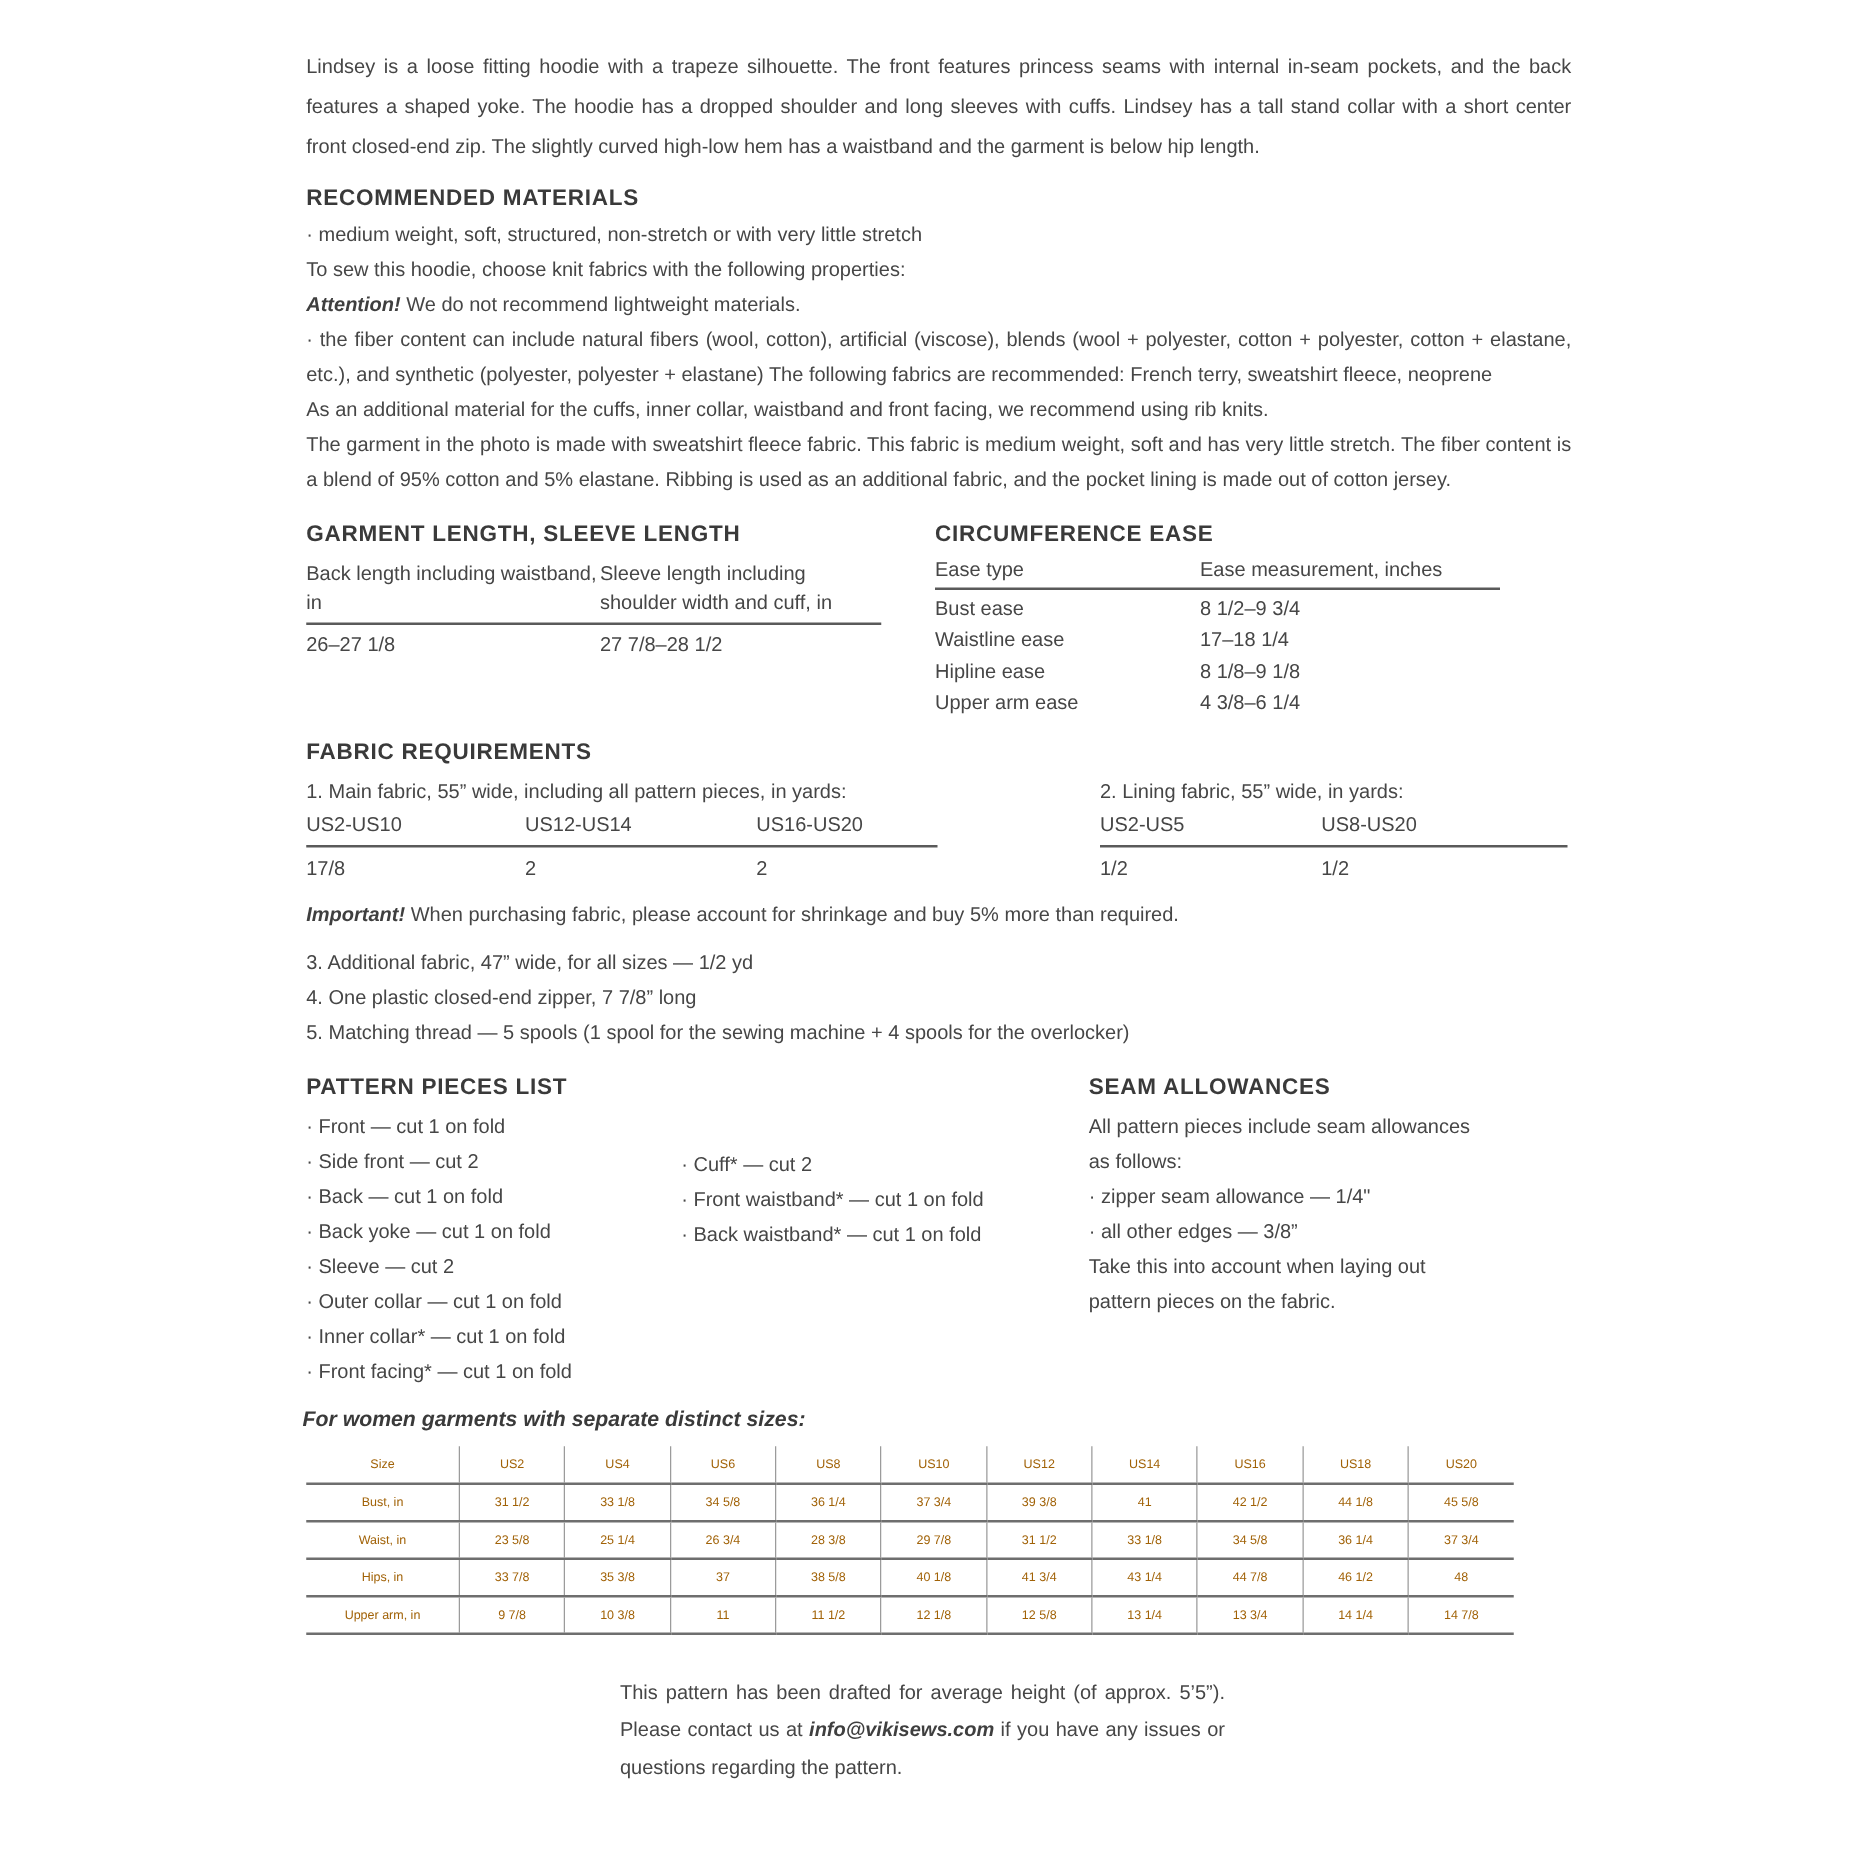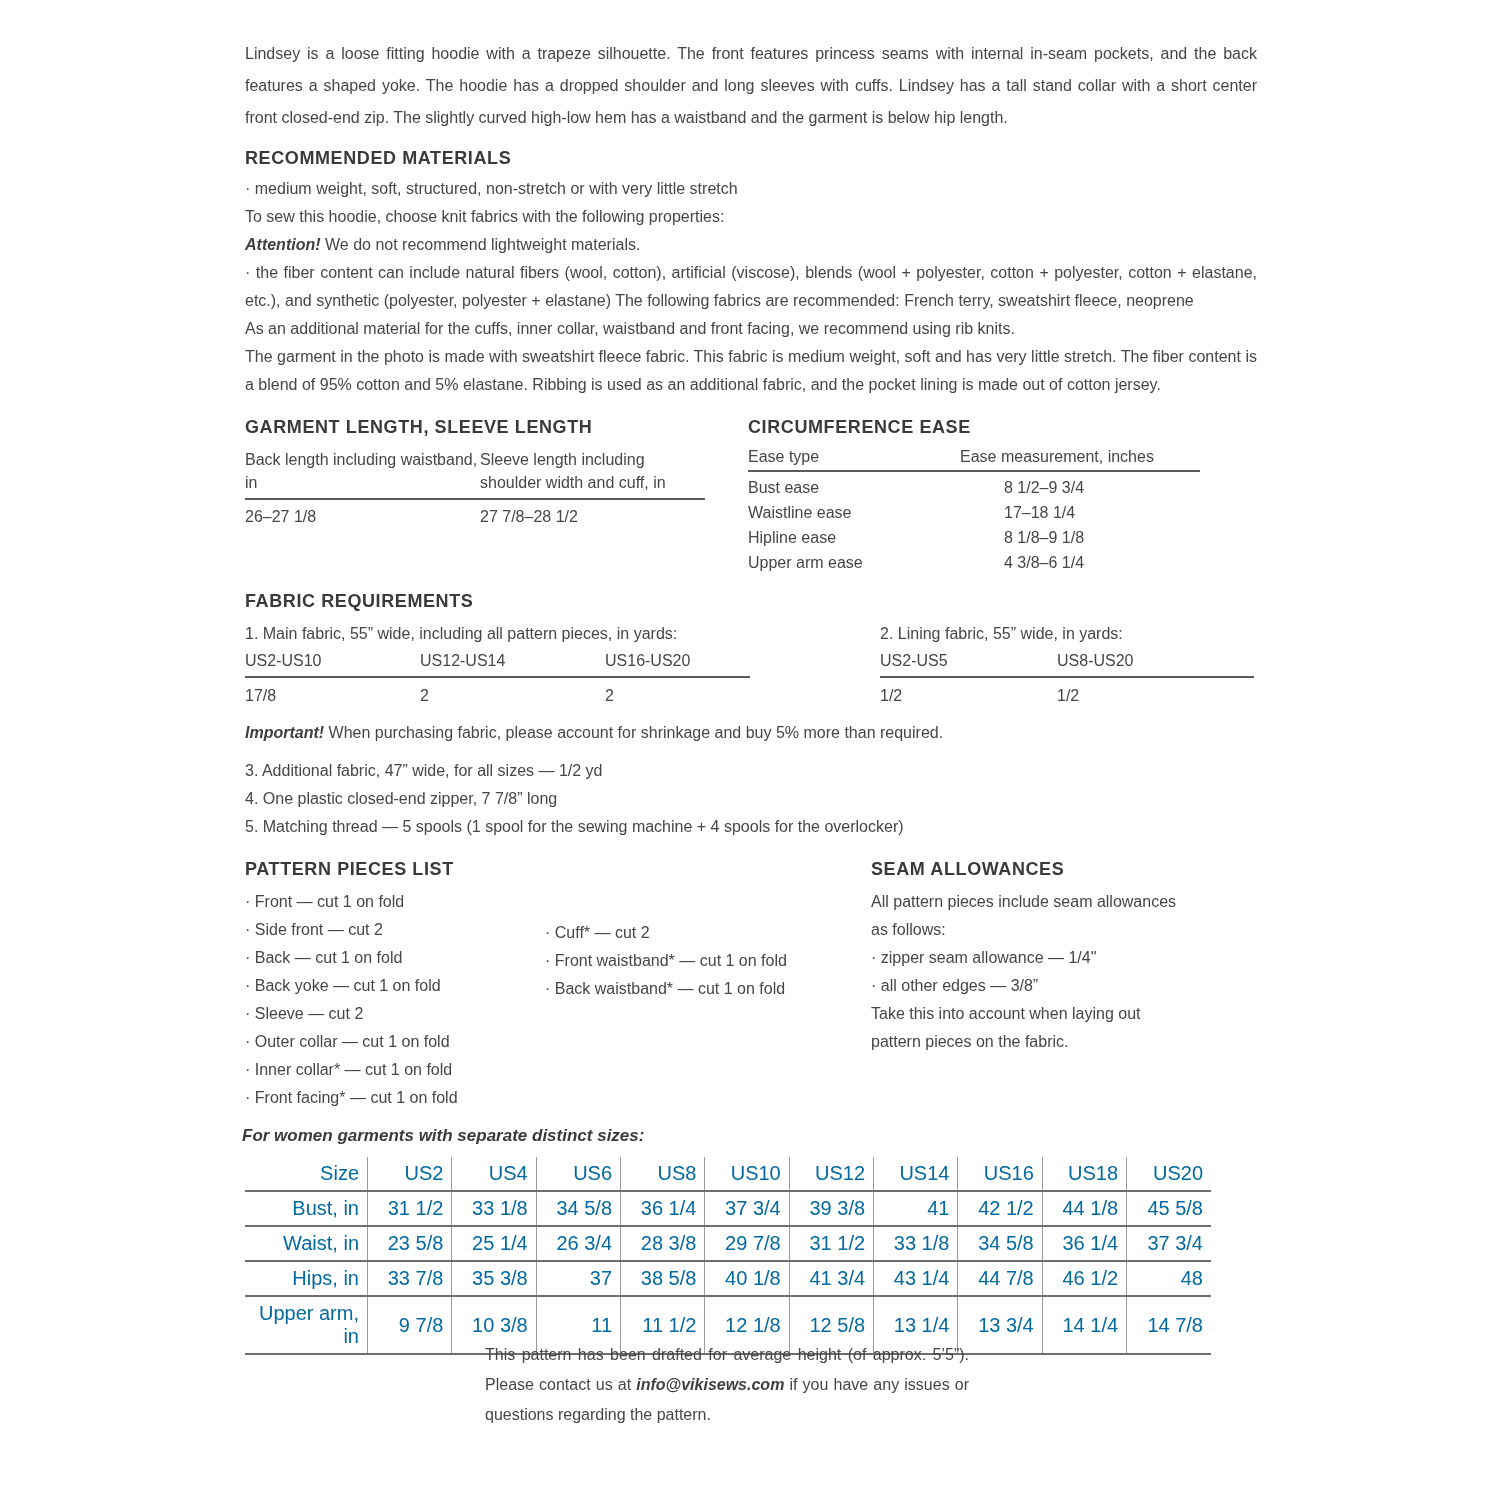--- a/index.html
+++ b/index.html
@@ -35,21 +35,21 @@
   .gl-head .c1 { width: 235px; line-height: 23px; }
   .gl-head .c2 { width: 225px; line-height: 23px; }
   .gl-vals { display: flex; margin-top: 8px; }
   .gl-vals .c1 { width: 235px; }
   .gl-vals .c2 { width: 225px; }
 
   .ease-block { width: 452px; margin-left: 43px; }
   .ease-block .h-section { margin-bottom: 10px; }
   .ease-head { display: flex; border-bottom: 2px solid #5a5a5a; padding-bottom: 4px; }
   .ease-head .c1, .ease-row .c1 { width: 212px; }
-  .ease-row { display: flex; line-height: 25px; gap: 44px; }
+  .ease-row { display: flex; line-height: 25px; }
   .ease-rows { margin-top: 3px; }
 
   
   .fabric { margin-top: 16px; }
   .fabric .h-section { margin-bottom: 8px; }
   .fab-cols { display: flex; }
   .fab-main { width: 505px; }
   .fab-lining { width: 374px; margin-left: 130px; }
   .fab-label { white-space: nowrap; line-height: 28px; margin-bottom: 4px; }
   .fab-head { display: flex; border-bottom: 2px solid #5a5a5a; padding-bottom: 6px; }
@@ -71,31 +71,31 @@
   .pp-note { line-height: 28px; text-align: justify; }
   .sa-text { line-height: 28px; }
 
   
   .sizes-heading {
     margin-top: 14px; font-size: 17px; font-weight: 700; font-style: italic;
     color: #3a3a3a; margin-left: -3px;
   }
   table.size-table { border-collapse: collapse; table-layout: fixed; width: 966px; margin-top: 11px; }
   table.size-table td, table.size-table th {
-    font-weight: 400; text-align: right; font-size: 20px; color: #0369a1;
+    font-weight: 400; text-align: center; font-size: 10px; color: #a16207;
     padding: 5px 8px; height: 30px;
     border-bottom: 2px solid #6e6e6e;
   }
   table.size-table td + td, table.size-table th + th { border-left: 1px solid #9b9b9b; }
   table.size-table col.c-label { width: 122px; }
   table.size-table col.c-size { width: 84px; }
 
   
   .footer {
-    position: absolute; left: 485px; top: 1340px; width: 484px;
+    position: absolute; left: 496px; top: 1340px; width: 484px;
     text-align: justify; line-height: 30px;
   }
 </style>
 </head>
 <body>
 
 <div class="page">
 
   <div class="intro para-justify">Lindsey is a loose fitting hoodie with a trapeze silhouette. The front features princess seams with internal in-seam pockets, and the back features a shaped yoke. The hoodie has a dropped shoulder and long sleeves with cuffs. Lindsey has a tall stand collar with a short center front closed-end zip. The slightly curved high-low hem has a waistband and the garment is below hip length.</div>
 

